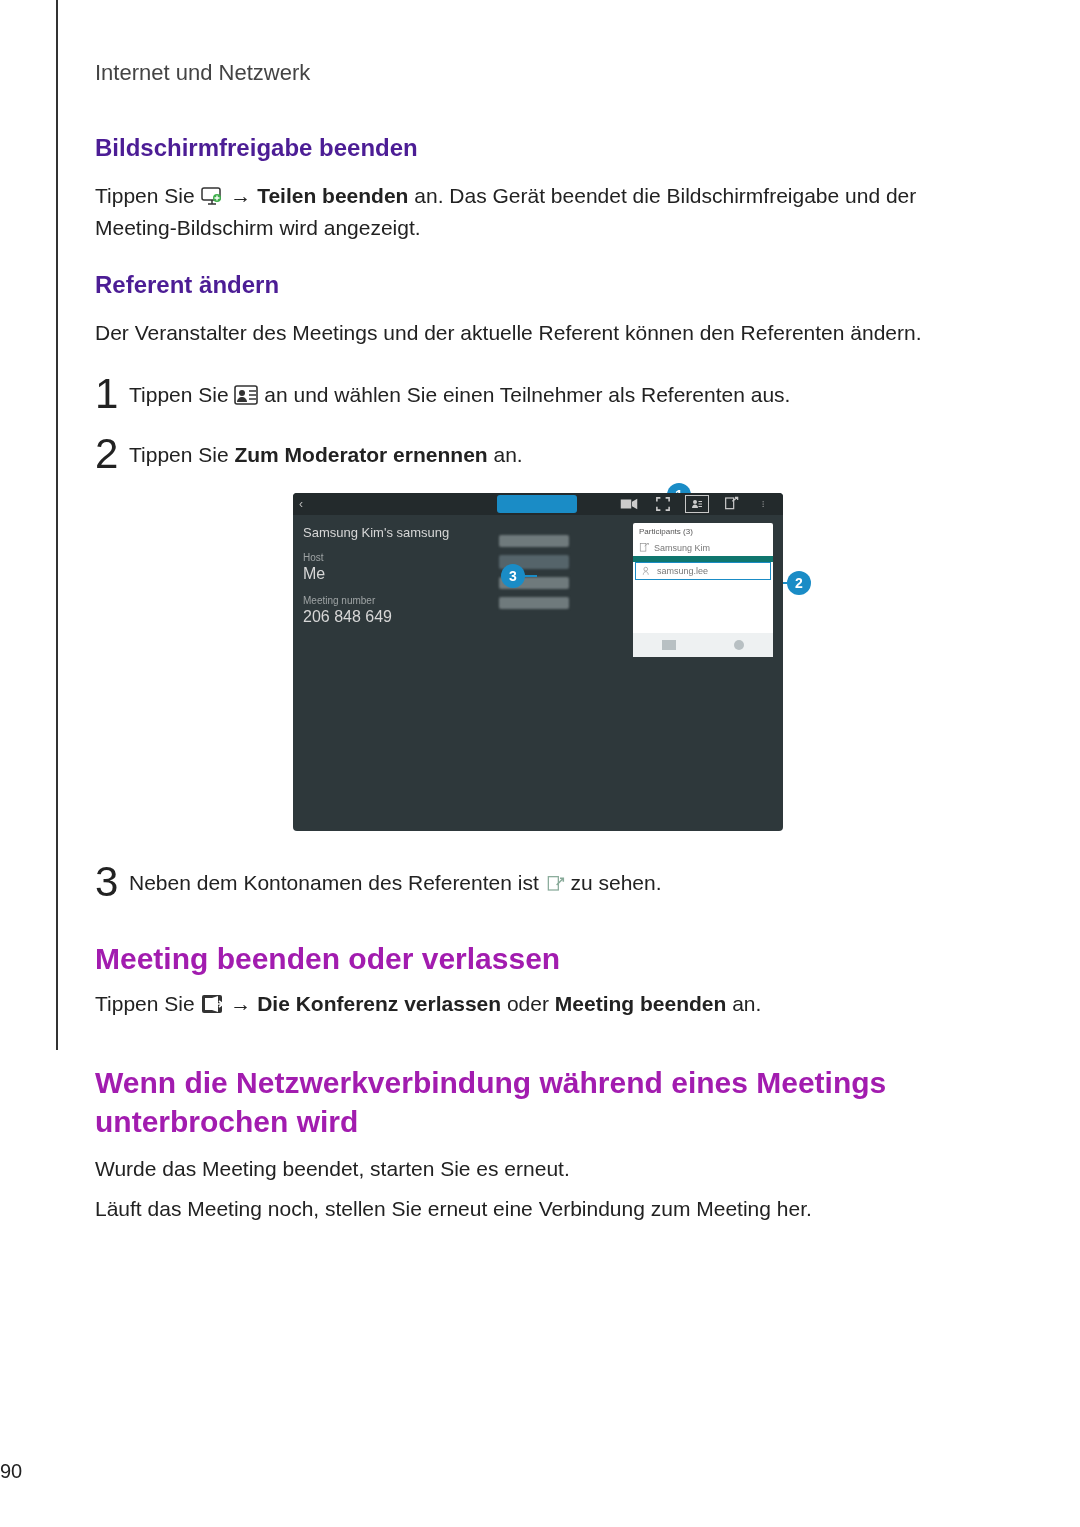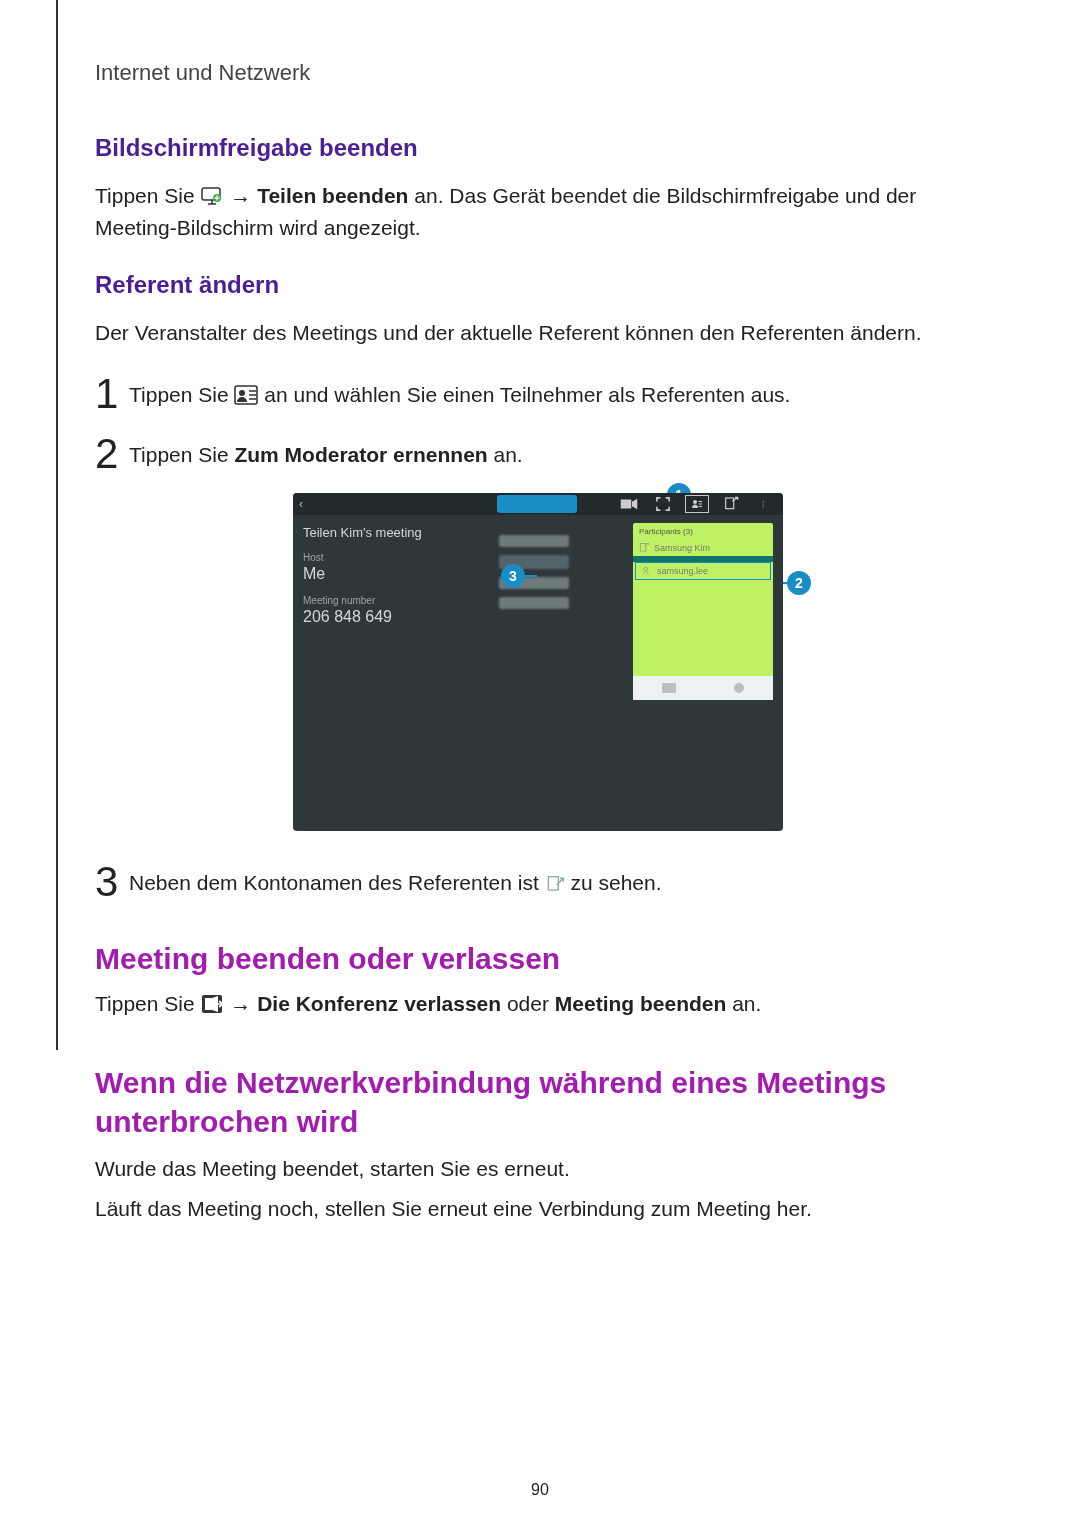--- a/index.html
+++ b/index.html
@@ -160,22 +160,22 @@
     background: #6f7a7c;
     border-radius: 2px;
     filter: blur(0.8px);
   }
   .fs-center-item.highlight { background: #55646a; height: 14px; }
   .fs-panel {
     position: absolute;
     top: 30px;
     right: 10px;
     width: 140px;
-    height: 177px;
-    background: #bef264;
+    height: 134px;
+    background: #ffffff;
     border-radius: 2px;
   }
   .fs-panel-title {
     font-size: 8px;
     color: #555;
     padding: 4px 6px;
     filter: blur(0.6px);
   }
   .fs-panel-row {
     display: flex;
@@ -233,23 +233,22 @@
   
   .c1 { top: -10px; left: 396px; }
   .c1::after { width: 2px; height: 10px; left: 11px; top: 22px; }
   .c2 { top: 78px; left: 516px; }
   .c2::after { width: 10px; height: 2px; top: 11px; left: -10px; }
   .c3 { top: 71px; left: -6px; transform: translateX(214px); }
   .c3::after { width: 14px; height: 2px; top: 11px; left: 22px; }
   .page-number {
     position: absolute;
     left: 0; right: 0;
-    bottom: 28px;
-    text-align: center;
-    font-size: 16px;
+    bottom: 44px;
+    font-size: 20px;
     color: #222;
   }
 </style>
 </head>
 <body>
 
 <div class="vrule"></div>
 
 <div class="content">
 
@@ -333,21 +332,21 @@
         </div>
         <div class="fs-topbar-icon">
           <svg viewBox="0 0 16 16" width="6" height="14">
               <circle cx="3" cy="2" r="1.6" fill="#ccc"></circle>
               <circle cx="3" cy="8" r="1.6" fill="#ccc"></circle>
               <circle cx="3" cy="14" r="1.6" fill="#ccc"></circle>
             </svg>
         </div>
       </div>
       <div class="fs-side">
-        <div class="fs-side-title">Teilen Kim's meeting</div>
+        <div class="fs-side-title">Samsung Kim's samsung</div>
         <div class="fs-side-label">Host</div>
         <div class="fs-side-val">Me</div>
         <div class="fs-side-label">Meeting number</div>
         <div class="fs-side-val">206 848 649</div>
       </div>
       <div class="fs-center">
         <div class="fs-center-item"></div>
         <div class="fs-center-item highlight"></div>
         <div class="fs-center-item"></div>
         <div class="fs-center-item"></div>

